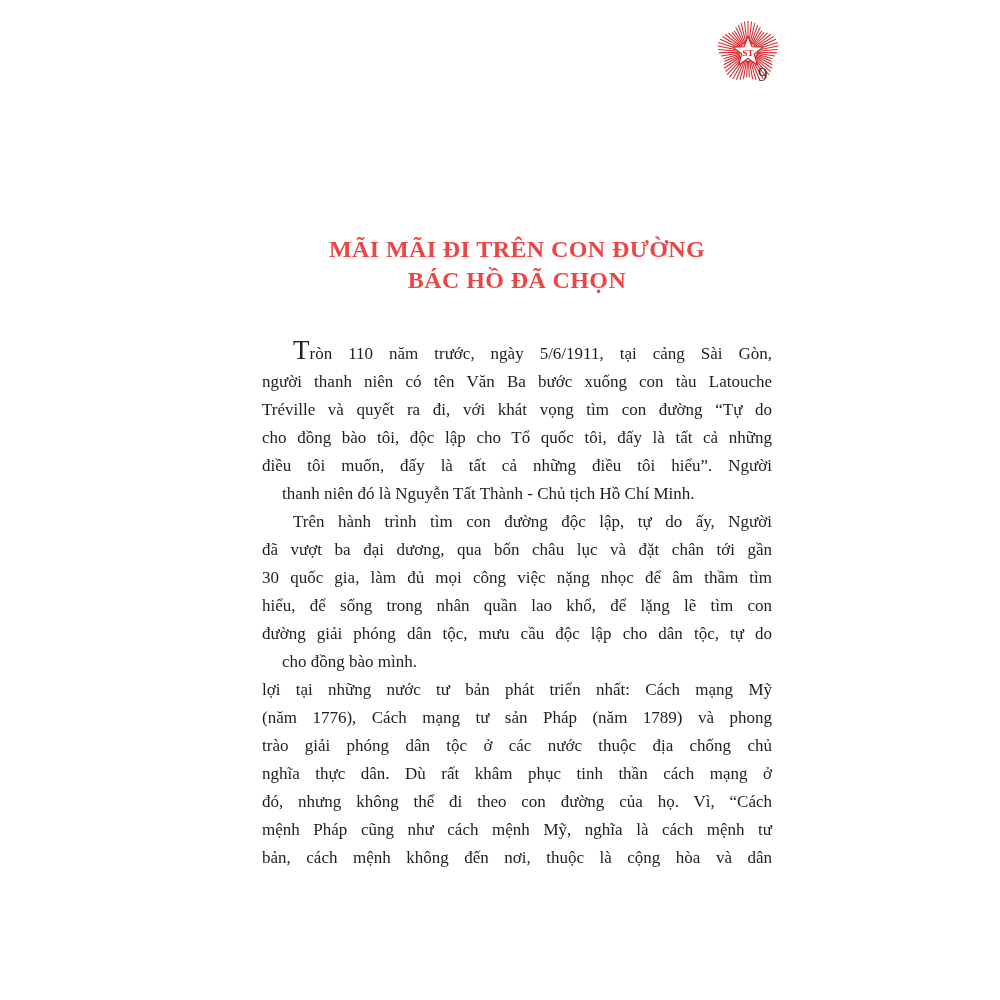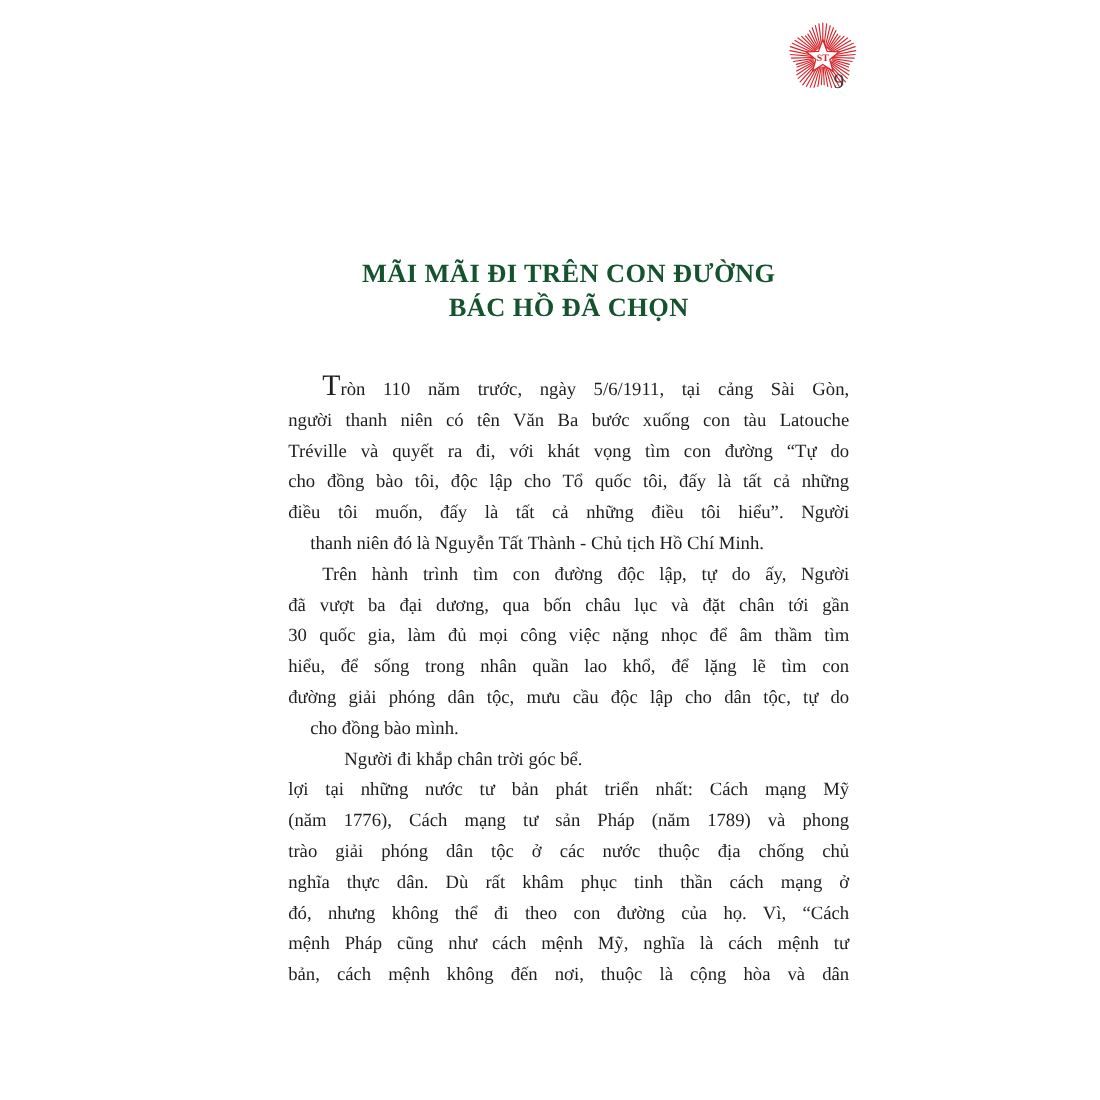--- a/index.html
+++ b/index.html
@@ -13,21 +13,21 @@
   .logo-wrap svg{display:block;}
 
   .page-number{
     position:absolute;left:758px;top:64px;width:20px;
     font-size:19px;color:#3d3d3d;text-align:left;
   }
 
   .title{
     position:absolute;left:262px;top:234px;width:510px;margin:0;
     text-align:center;font-size:24px;font-weight:bold;line-height:31px;
-    letter-spacing:0.4px;color:#14532d;
+    letter-spacing:0.4px;color:#ef4444;
   }
   .title-line{display:block;}
 
   .body-text{
     position:absolute;left:262px;top:340px;width:510px;
     font-size:17px;line-height:28px;
   }
   .line{
     height:28px;
     text-align:justify;
@@ -85,21 +85,20 @@
       <div class="line">Tréville và quyết ra đi, với khát vọng tìm con đường “Tự do</div>
       <div class="line">cho đồng bào tôi, độc lập cho Tổ quốc tôi, đấy là tất cả những</div>
       <div class="line">điều tôi muốn, đấy là tất cả những điều tôi hiểu”. Người</div>
       <div class="line last">thanh niên đó là Nguyễn Tất Thành - Chủ tịch Hồ Chí Minh.</div>
       <div class="line indent">Trên hành trình tìm con đường độc lập, tự do ấy, Người</div>
       <div class="line">đã vượt ba đại dương, qua bốn châu lục và đặt chân tới gần</div>
       <div class="line">30 quốc gia, làm đủ mọi công việc nặng nhọc để âm thầm tìm</div>
       <div class="line">hiểu, để sống trong nhân quần lao khổ, để lặng lẽ tìm con</div>
       <div class="line">đường giải phóng dân tộc, mưu cầu độc lập cho dân tộc, tự do</div>
       <div class="line last">cho đồng bào mình.</div>
-      <div class="line indent last">Người đi khắp chân trời góc bể.</div>
       <div class="line">lợi tại những nước tư bản phát triển nhất: Cách mạng Mỹ</div>
       <div class="line">(năm 1776), Cách mạng tư sản Pháp (năm 1789) và phong</div>
       <div class="line">trào giải phóng dân tộc ở các nước thuộc địa chống chủ</div>
       <div class="line">nghĩa thực dân. Dù rất khâm phục tinh thần cách mạng ở</div>
       <div class="line">đó, nhưng không thể đi theo con đường của họ. Vì, “Cách</div>
       <div class="line">mệnh Pháp cũng như cách mệnh Mỹ, nghĩa là cách mệnh tư</div>
       <div class="line">bản, cách mệnh không đến nơi, thuộc là cộng hòa và dân</div>
     </div>
 
 </div>

